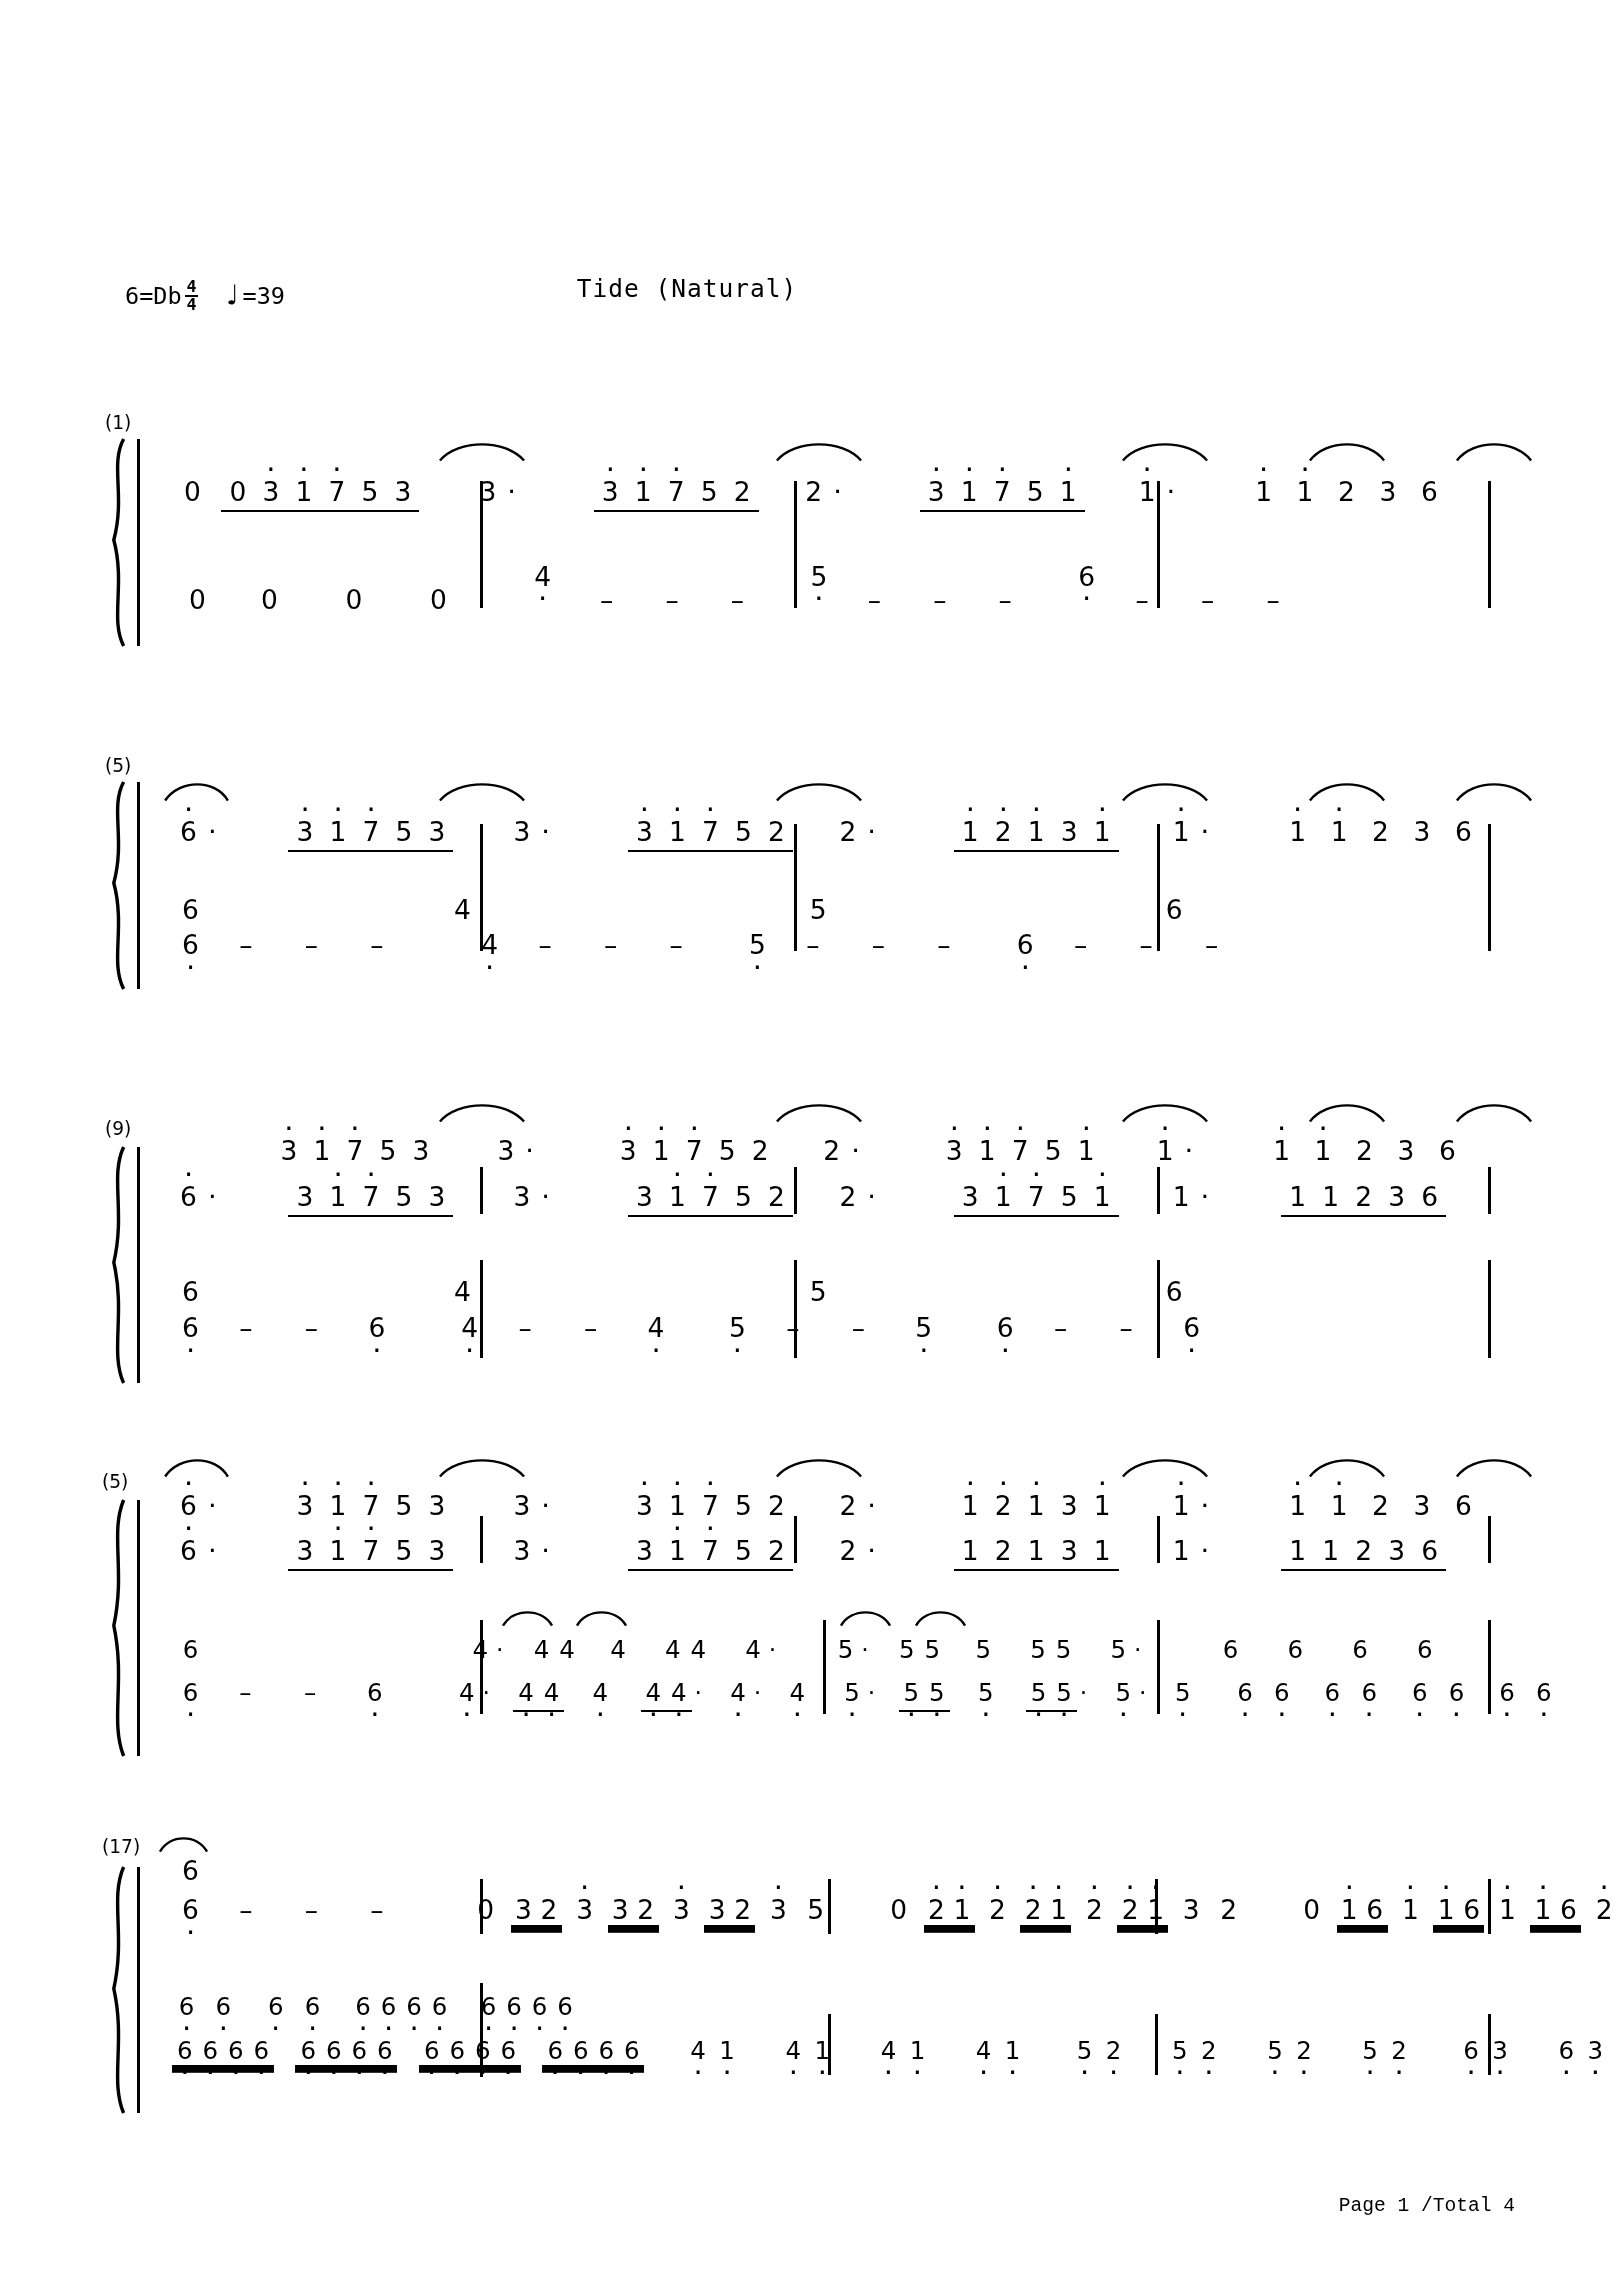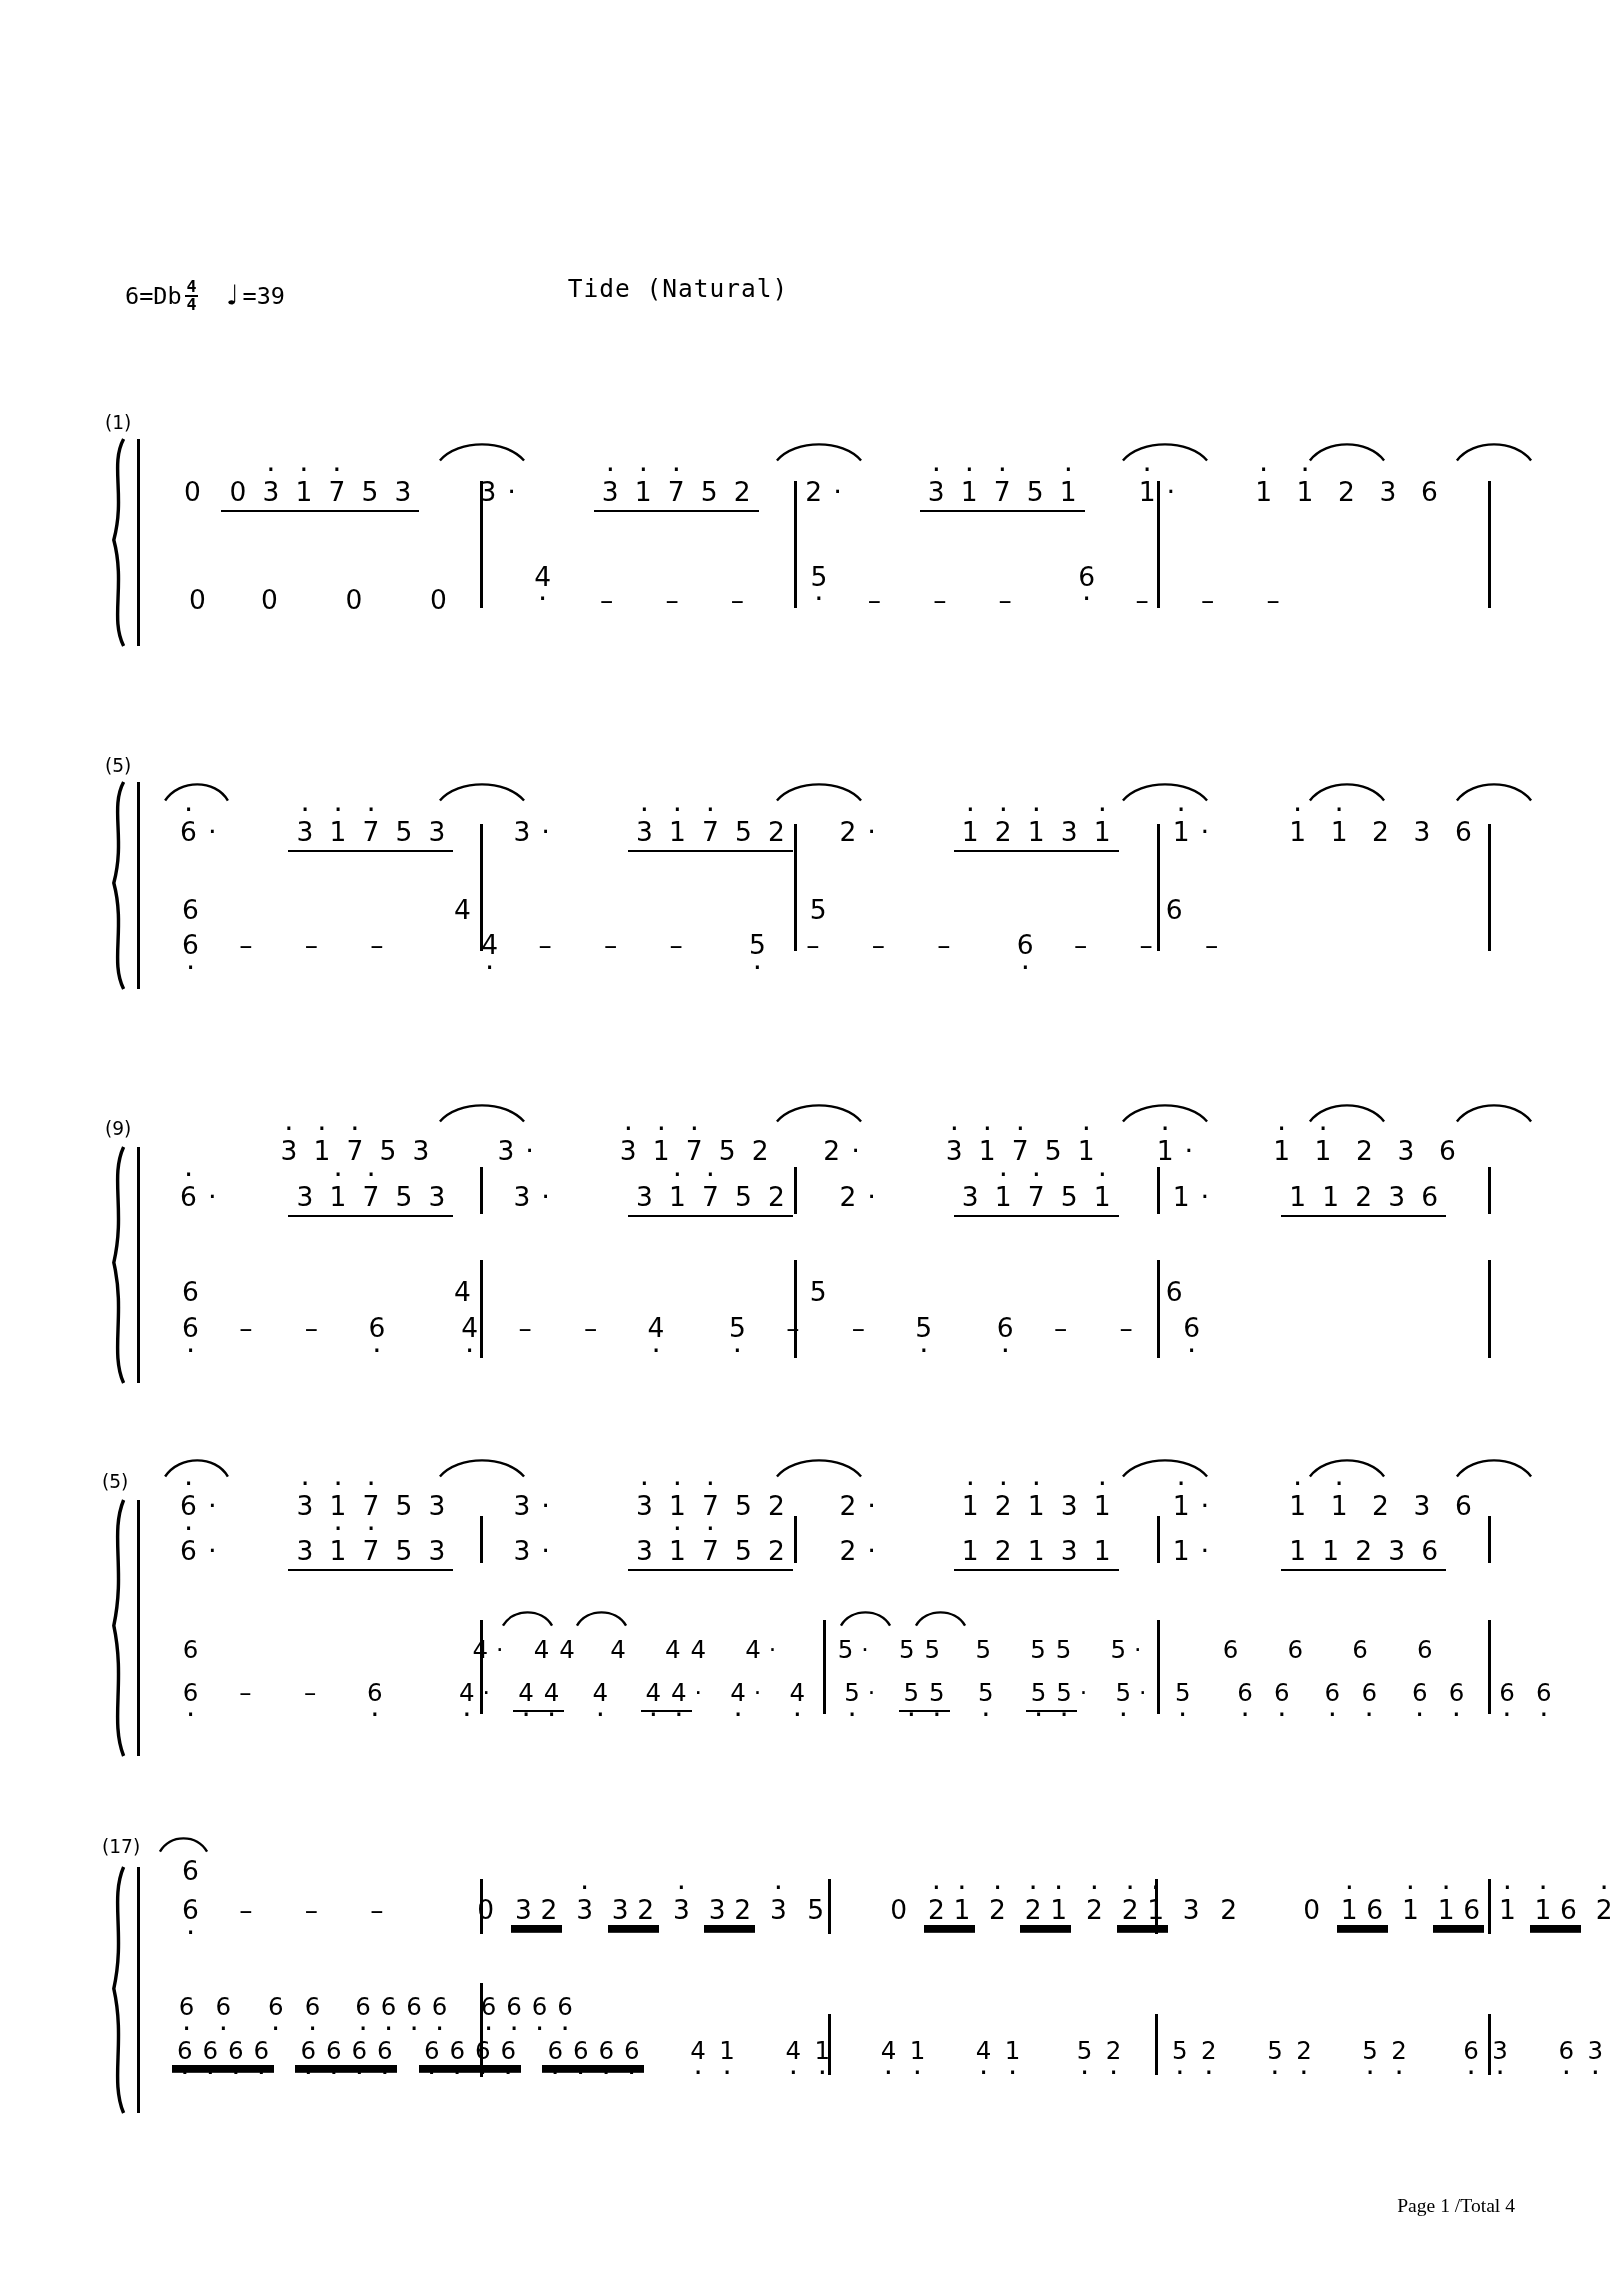--- a/index.html
+++ b/index.html
@@ -12,21 +12,21 @@
   }
   .sheet{position:absolute;inset:0;}
 
   
   .title{
     position:absolute;top:192px;left:0;width:1620px;text-align:center;
     font-size:37px;letter-spacing:1px;font-family:"DejaVu Sans", sans-serif;
   }
   .subtitle{
     position:absolute;top:274px;left:0;width:1356px;text-align:center;
-    font-size:24.5px;font-family:"DejaVu Sans Mono", monospace;letter-spacing:1px;
+    font-size:24.5px;font-family:"DejaVu Sans Mono", monospace;letter-spacing:1px;padding-left:9px;
   }
   .keyinfo{
     position:absolute;top:279px;left:125px;
     font-size:23.5px;font-family:"DejaVu Sans Mono", monospace;
     display:flex;align-items:center;gap:3.9px;
   }
   .frac{display:inline-flex;flex-direction:column;align-items:center;line-height:0.95;font-size:16.7px;font-weight:bold;}
   .frac span:first-child{border-bottom:2px solid #000;padding:0 1px;}
   .tempo{margin-left:21.6px;display:inline-flex;align-items:center;gap:2px;font-size:23.5px;}
   .qnote{font-size:29px;line-height:1;}
@@ -58,21 +58,21 @@
     content:"·";position:absolute;bottom:-21.6px;left:0;width:100%;text-align:center;font-size:29px;line-height:1;
   }
   .dur{margin-left:2.9px;font-size:27.4px;}
   .underline{border-bottom:2px solid #000;padding-bottom:2.9px;}
   .underline2{box-shadow:0 2.9px 0 0 #000, 0 7.8px 0 0 #000;}
   .dash{display:inline-block;text-align:center;}
   .slur{position:absolute;}
   .slur svg{display:block;}
   .page-footer{
     position:absolute;right:105px;bottom:76px;font-size:19.6px;
-    font-family:Liberation Serif, serif;
+    font-family:Liberation Mono, monospace;
   }
 </style>
 </head>
 <body>
 
 <div class="sheet">
 
   <div class="subtitle">Tide (Natural)</div>
 
   <div class="keyinfo">

